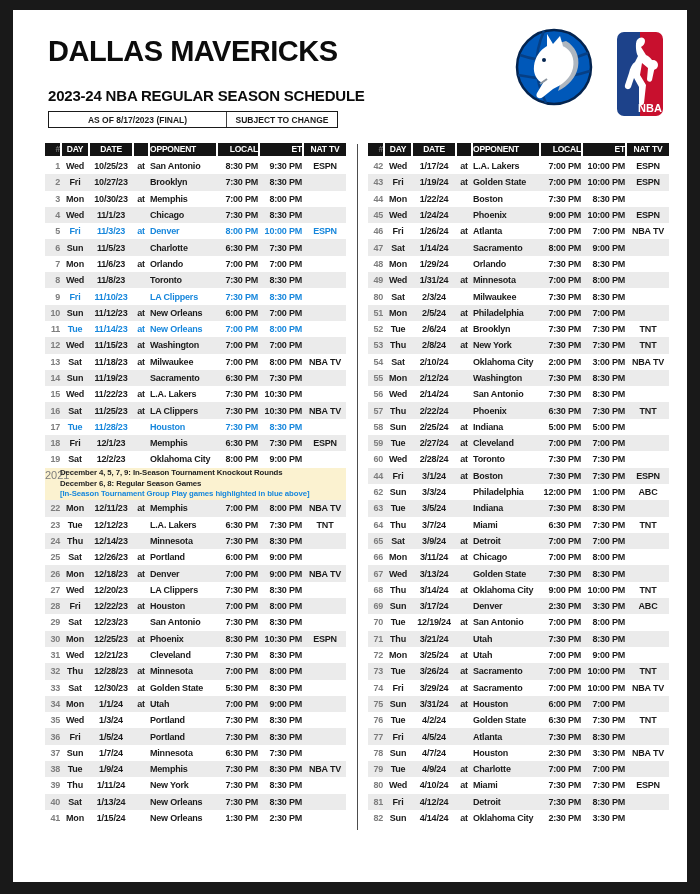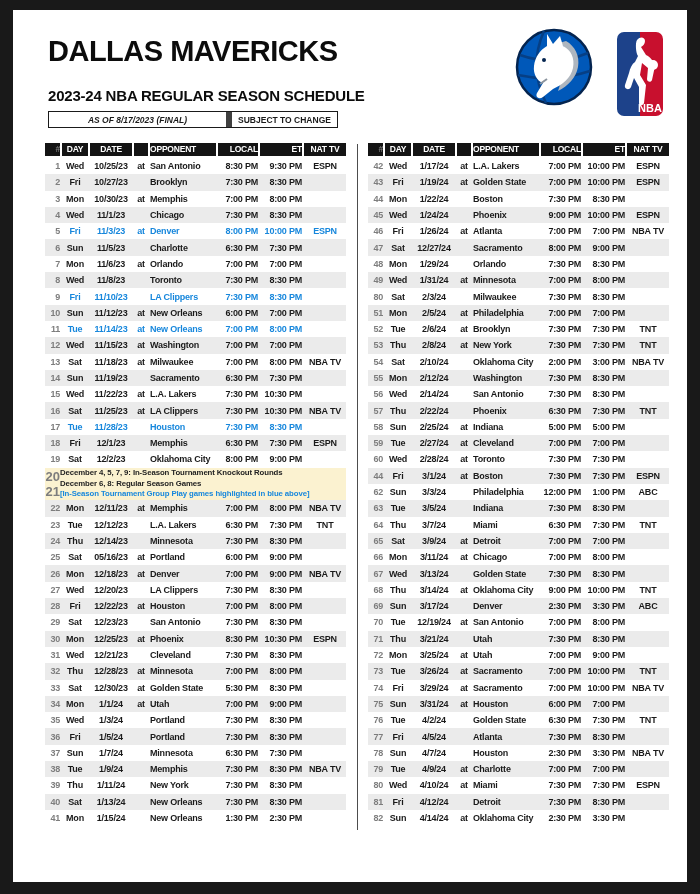--- a/index.html
+++ b/index.html
@@ -22,21 +22,21 @@
     font-size:15px;font-weight:bold;letter-spacing:-0.2px;color:#0c0c0c;
   }
   .infobox{
     position:absolute;left:35px;top:101px;width:288px;height:15px;
     border:1px solid #1a1a1a;display:flex;
   }
   .infocell{
     font-size:8.5px;font-weight:bold;color:#1a1a1a;
     display:flex;align-items:center;justify-content:center;white-space:nowrap;
   }
-  .infocell.asof{width:177px;border-right:6px solid #404040;font-style:italic;}
+  .infocell.asof{width:177px;border-right:1px solid #404040;}
   .infocell.subject{flex:1;}
   .logo-mavs{position:absolute;left:501px;top:17px;width:80px;height:80px;}
   .logo-nba{position:absolute;left:604px;top:22px;width:46px;height:84px;}
   .divider{position:absolute;left:344px;top:134px;width:1px;height:686px;background:#4d4d4d;}
   .tbl{position:absolute;top:133px;width:301px;}
   #table-left{left:32px;}
   #table-right{left:355px;}
   .thead{display:flex;gap:2px;height:13px;margin-bottom:2px;}
   .hc{
     background:var(--headbg);color:#fff;font-size:8.5px;font-weight:bold;
@@ -53,22 +53,22 @@
   .date{width:42px;text-align:center;}
   .at{width:14px;text-align:center;}
   .opp{flex:1;text-align:left;overflow:hidden;}
   .local{width:40px;text-align:right;}
   .et{width:42px;text-align:right;}
   .tv{width:42px;text-align:center;}
   .r.hl .c{color:var(--hl);}
   .r.hl .num{color:#7d7d7d;}
   .note{display:flex;background:var(--notebg);height:32.6px;}
   .note-nums{
-    width:15px;display:flex;flex-direction:column;justify-content:space-around;
-    font-size:13px;font-weight:bold;color:#7d7d7d;text-align:right;padding:1px 0;
+    width:15px;display:flex;flex-direction:row;justify-content:space-around;
+    font-size:11px;font-weight:normal;color:#7d7d7d;text-align:right;padding:1px 0;
   }
   .note-lines{flex:1;display:flex;flex-direction:column;justify-content:center;}
   .note-line{font-size:7.8px;font-weight:bold;color:#222;line-height:10.4px;letter-spacing:-0.1px;}
   .note-line.blue{color:var(--hl);}
 </style>
 </head>
 <body>
 
 <div class="page">
 
@@ -346,21 +346,21 @@
         <div class="c date">12/14/23</div>
         <div class="c at"></div>
         <div class="c opp">Minnesota</div>
         <div class="c local">7:30 PM</div>
         <div class="c et">8:30 PM</div>
         <div class="c tv"></div>
       </div>
       <div class="r">
         <div class="c num">25</div>
         <div class="c day">Sat</div>
-        <div class="c date">05/16/23</div>
+        <div class="c date">12/26/23</div>
         <div class="c at">at</div>
         <div class="c opp">Portland</div>
         <div class="c local">6:00 PM</div>
         <div class="c et">9:00 PM</div>
         <div class="c tv"></div>
       </div>
       <div class="r alt">
         <div class="c num">26</div>
         <div class="c day">Mon</div>
         <div class="c date">12/18/23</div>
@@ -578,21 +578,21 @@
         <div class="c date">1/26/24</div>
         <div class="c at">at</div>
         <div class="c opp">Atlanta</div>
         <div class="c local">7:00 PM</div>
         <div class="c et">7:00 PM</div>
         <div class="c tv">NBA TV</div>
       </div>
       <div class="r alt">
         <div class="c num">47</div>
         <div class="c day">Sat</div>
-        <div class="c date">12/27/24</div>
+        <div class="c date">1/14/24</div>
         <div class="c at"></div>
         <div class="c opp">Sacramento</div>
         <div class="c local">8:00 PM</div>
         <div class="c et">9:00 PM</div>
         <div class="c tv"></div>
       </div>
       <div class="r">
         <div class="c num">48</div>
         <div class="c day">Mon</div>
         <div class="c date">1/29/24</div>

